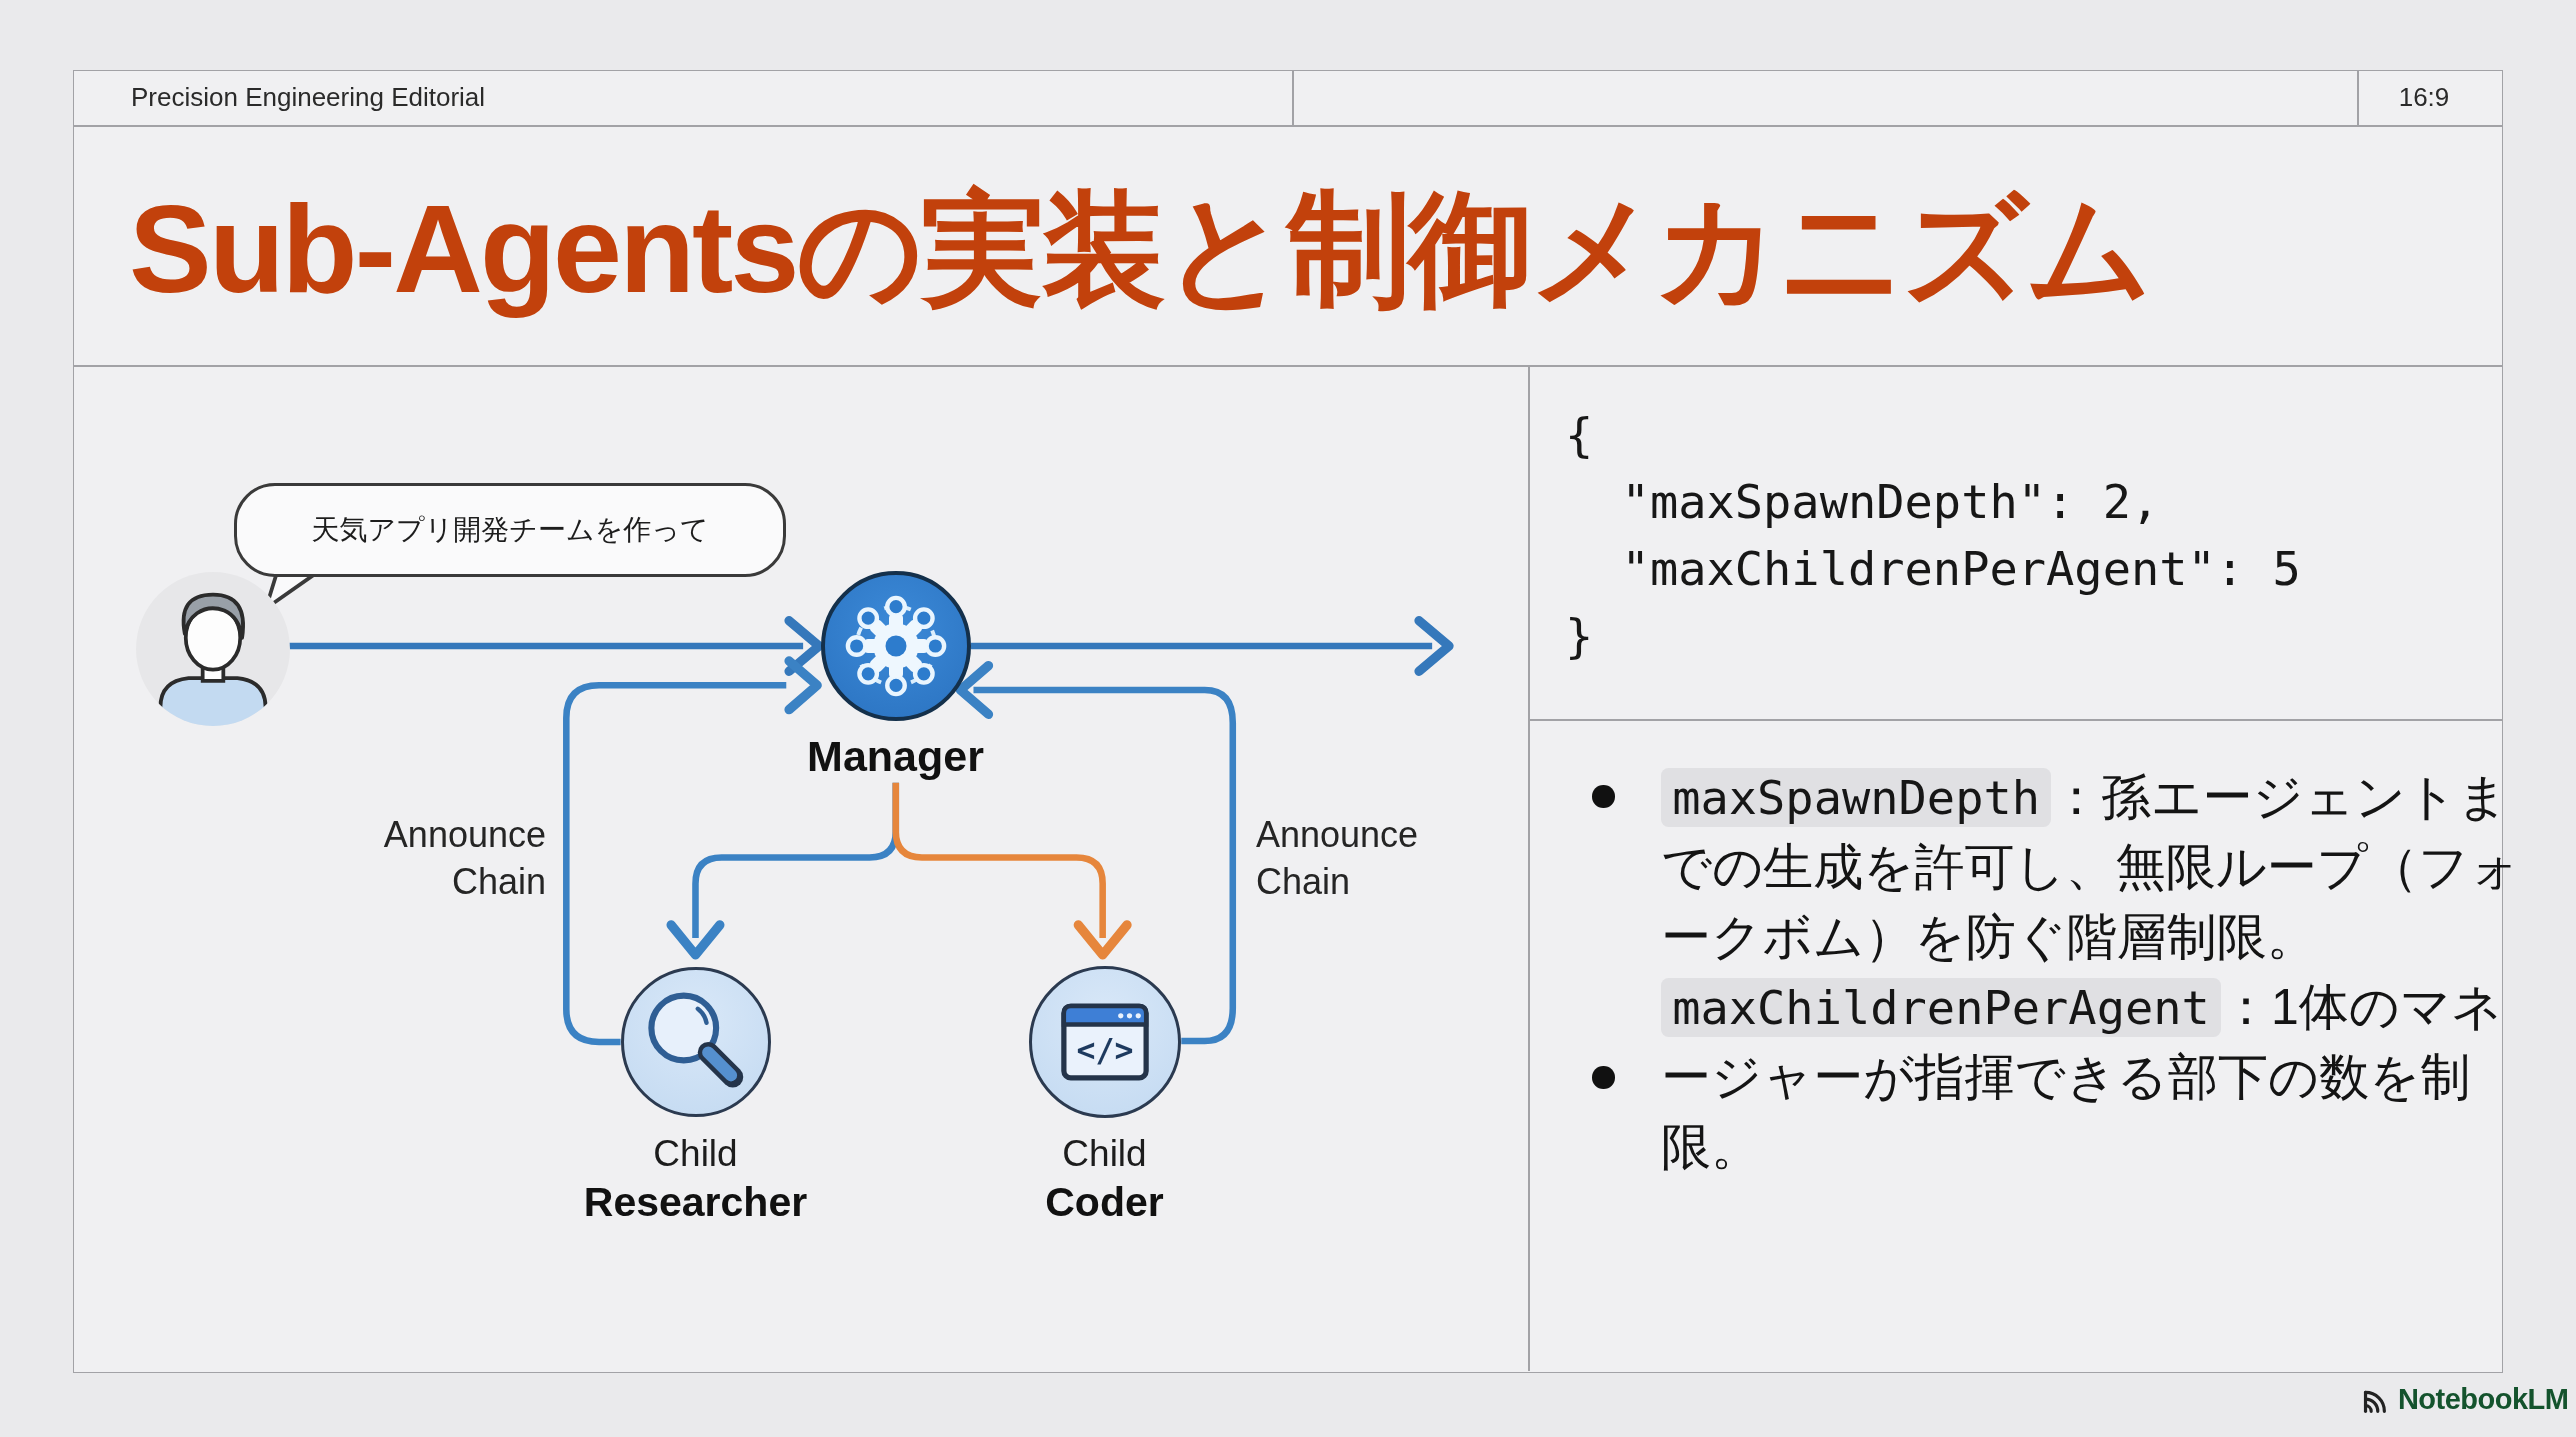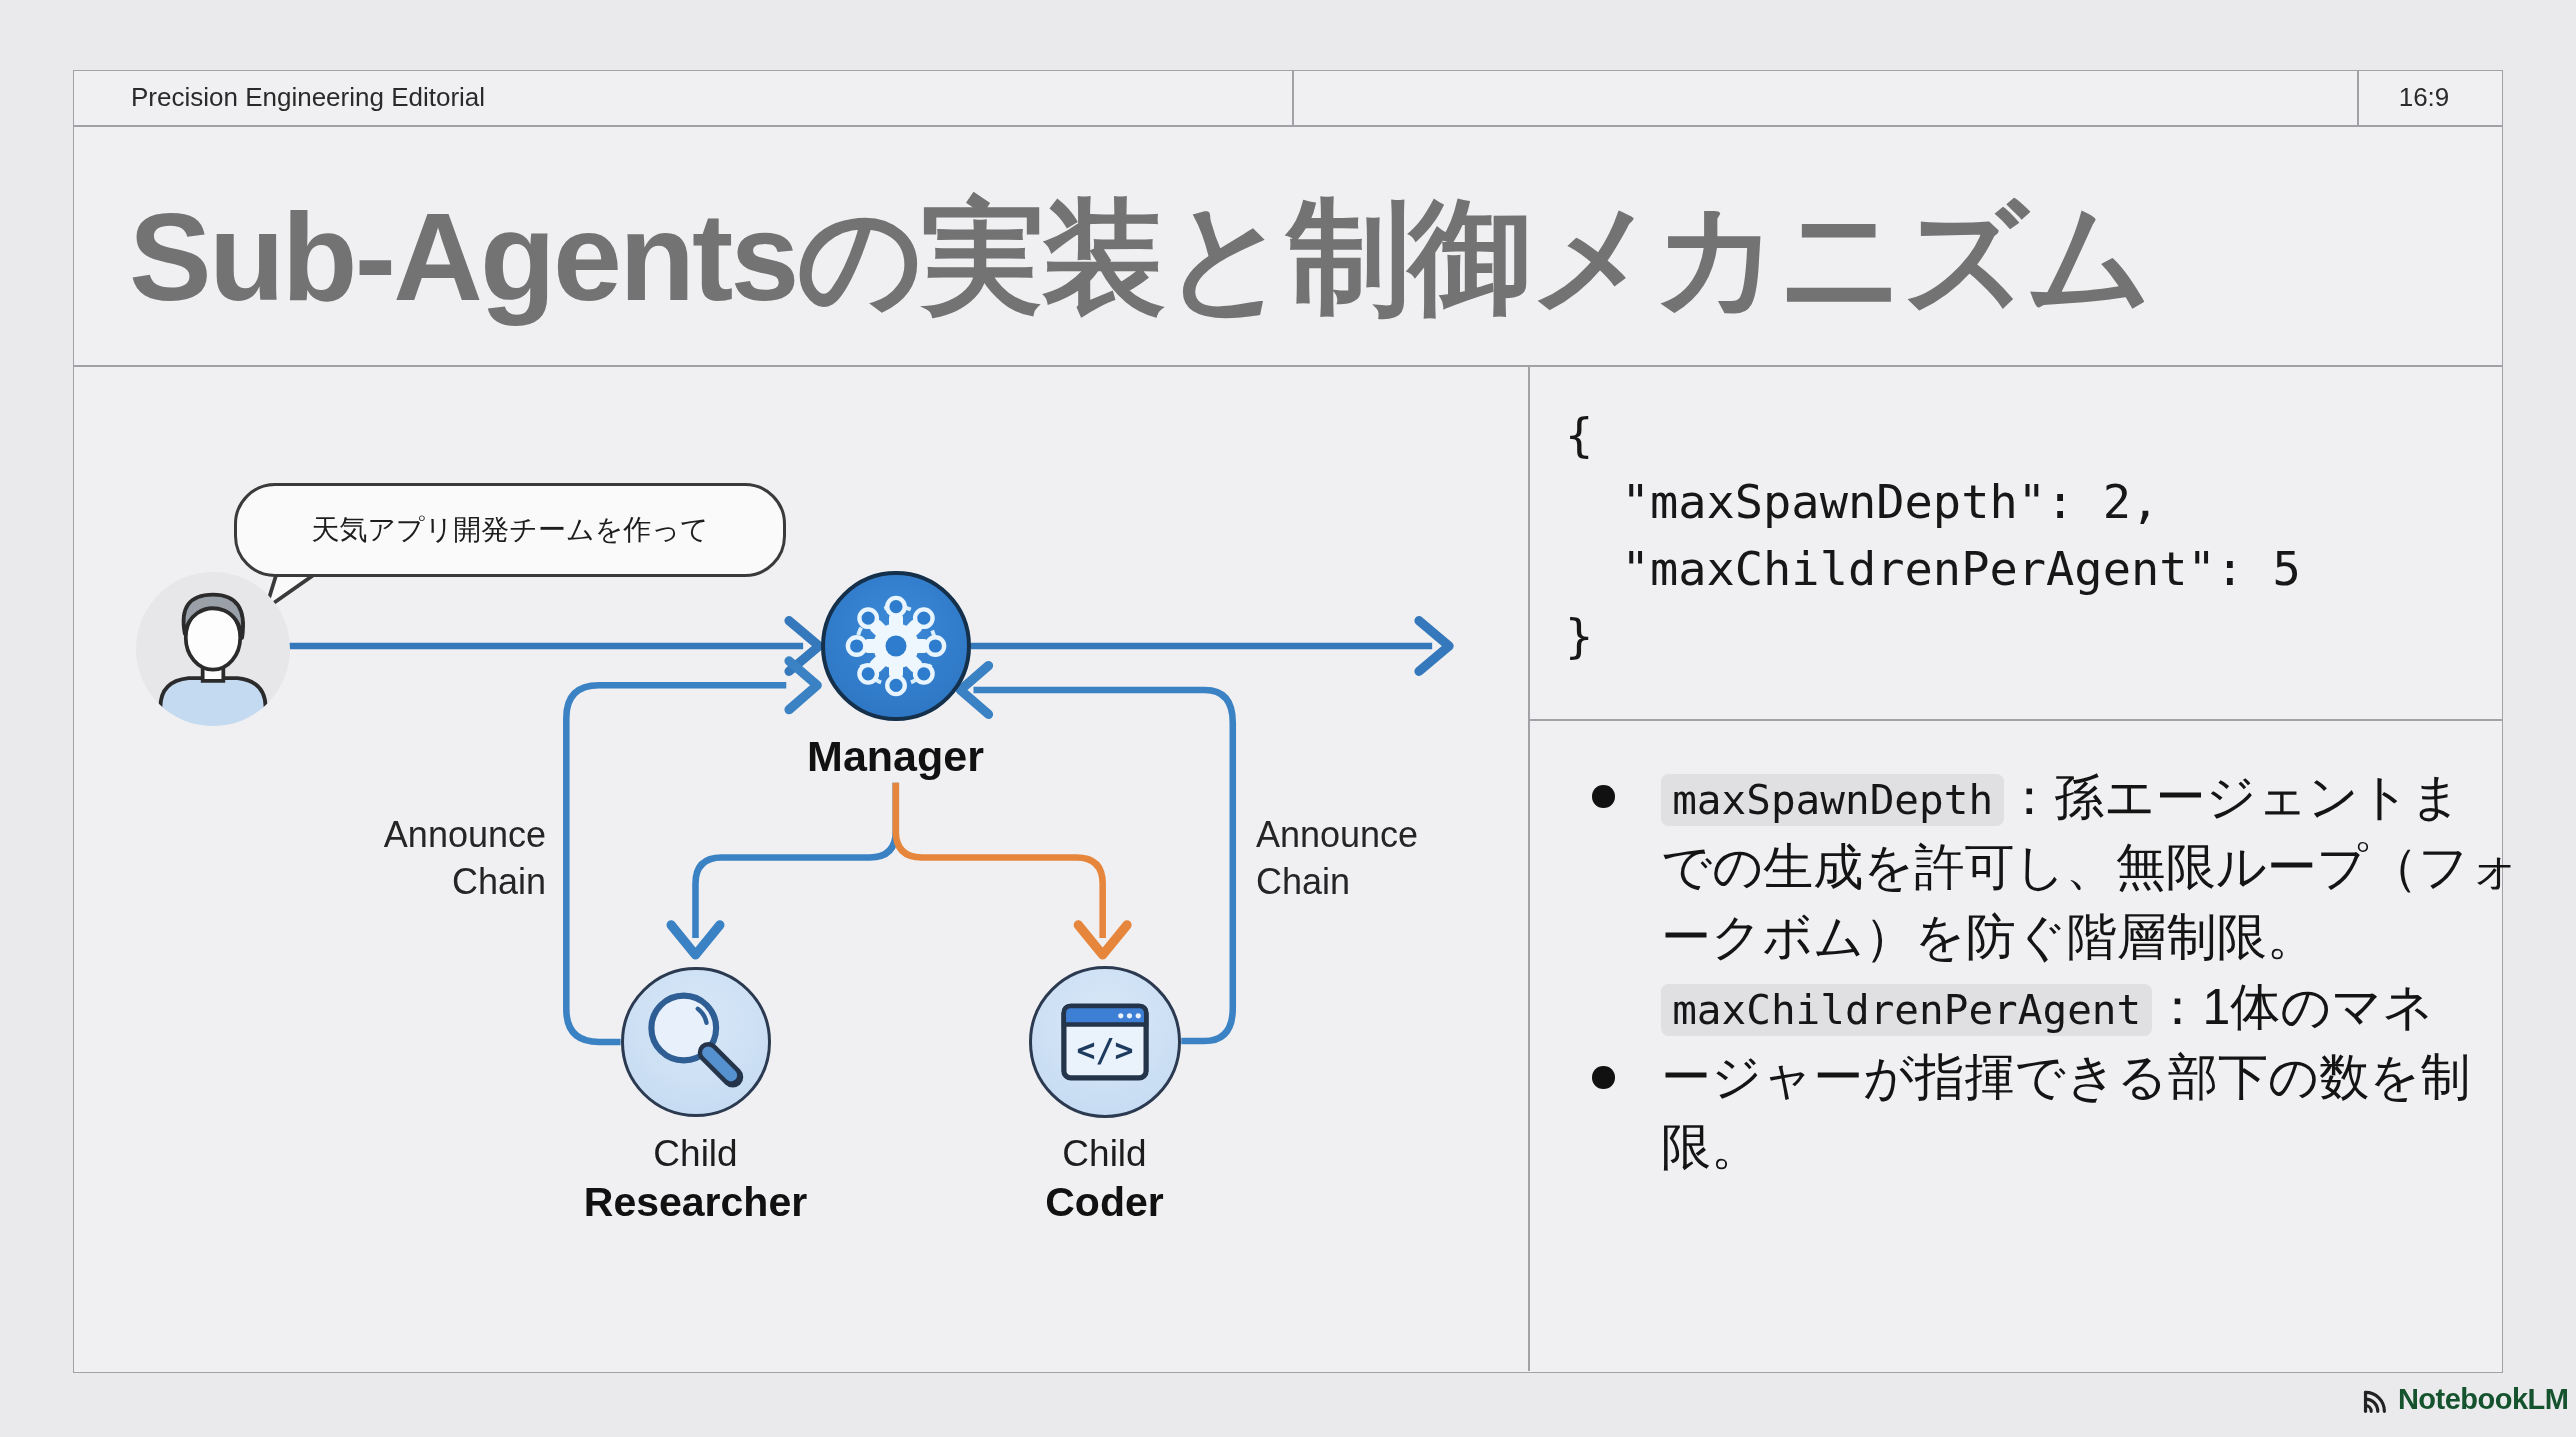--- a/index.html
+++ b/index.html
@@ -10,21 +10,21 @@
     color:#1b1b1b;
   }
   .abs{position:absolute;}
   
   .frame{left:73px;top:70px;width:2428px;height:1301px;border:1.9px solid #a2a2a6;background:#f0f0f2;}
   .rule{background:#a2a2a6;}
   
   .hdr-left{left:131px;top:82px;font-size:26px;color:#2a2a2a;}
   .hdr-ratio{left:2359px;top:82px;width:130px;text-align:center;font-size:26px;color:#2a2a2a;}
   
-  .title{left:129px;top:176px;font-size:124px;font-weight:900;letter-spacing:-2.8px;color:#737373;white-space:nowrap;}
+  .title{left:129px;top:168px;font-size:124px;font-weight:900;letter-spacing:-2.8px;color:#c2410c;white-space:nowrap;}
   
   svg.overlay{left:0;top:0;z-index:1;}
   .node{z-index:2;border-radius:50%;display:flex;align-items:center;justify-content:center;}
   .manager-node{left:821px;top:571px;width:150px;height:150px;background:radial-gradient(circle at 50% 38%,#3c8ad8,#2a72c0);border:4.7px solid #14304b;box-sizing:border-box;}
   .child-node{background:radial-gradient(circle at 50% 35%,#d9e8f8,#c2d9f1);border:3.7px solid #2b3a50;box-sizing:border-box;}
   .researcher-node{left:621px;top:967px;width:150px;height:150px;}
   .coder-node{left:1029px;top:966px;width:152px;height:152px;}
   .person{left:136px;top:572px;width:154px;height:154px;border-radius:50%;background:#e7e7e9;overflow:hidden;z-index:2;}
   .bubble{left:234px;top:483px;width:552px;height:94px;border:3.7px solid #3a3a3a;border-radius:41px;background:#fafafb;
     z-index:3;display:flex;align-items:center;justify-content:center;font-size:28px;color:#1d1d1d;box-sizing:border-box;white-space:nowrap;}
@@ -38,21 +38,21 @@
   .announce-left{left:359px;top:811px;width:187px;text-align:right;}
   .announce-right{left:1256px;top:811px;width:206px;text-align:left;}
   
   pre.code{left:1565px;top:401px;margin:0;font-family:"DejaVu Sans Mono",monospace;font-size:47px;line-height:67px;color:#171717;}
   .bullets{left:1528px;top:719px;width:975px;}
   .bullet-dot{position:absolute;width:22.5px;height:22.5px;border-radius:50%;background:#111;}
   .dot1{left:64px;top:66px;}
   .dot2{left:64px;top:347px;}
   .bline{display:block;padding-left:133px;height:70px;line-height:70px;font-size:50px;color:#141414;white-space:nowrap;}
   .bullets-pad{height:43px;}
-  .chip{font-family:"DejaVu Sans Mono",monospace;font-size:41px;background:#e0e0e3;border-radius:7.5px;padding:1.9px 11.2px;color:#161616;text-align:right;}
+  .chip{font-family:"DejaVu Sans Mono",monospace;font-size:47px;background:#e0e0e3;border-radius:7.5px;padding:1.9px 11.2px;color:#161616;text-align:right;}
   
   .footer{right:7.5px;top:1383px;display:flex;align-items:center;gap:7.5px;z-index:2;}
   .brand{font-size:29px;font-weight:bold;color:#14532d;letter-spacing:-0.5px;}
 </style>
 </head>
 <body>
 
 <div class="abs frame"></div>
 <div class="abs rule" style="left:73px;top:125px;width:2430px;height:1.9px;"></div>
 <div class="abs rule" style="left:73px;top:365px;width:2430px;height:1.9px;"></div>

